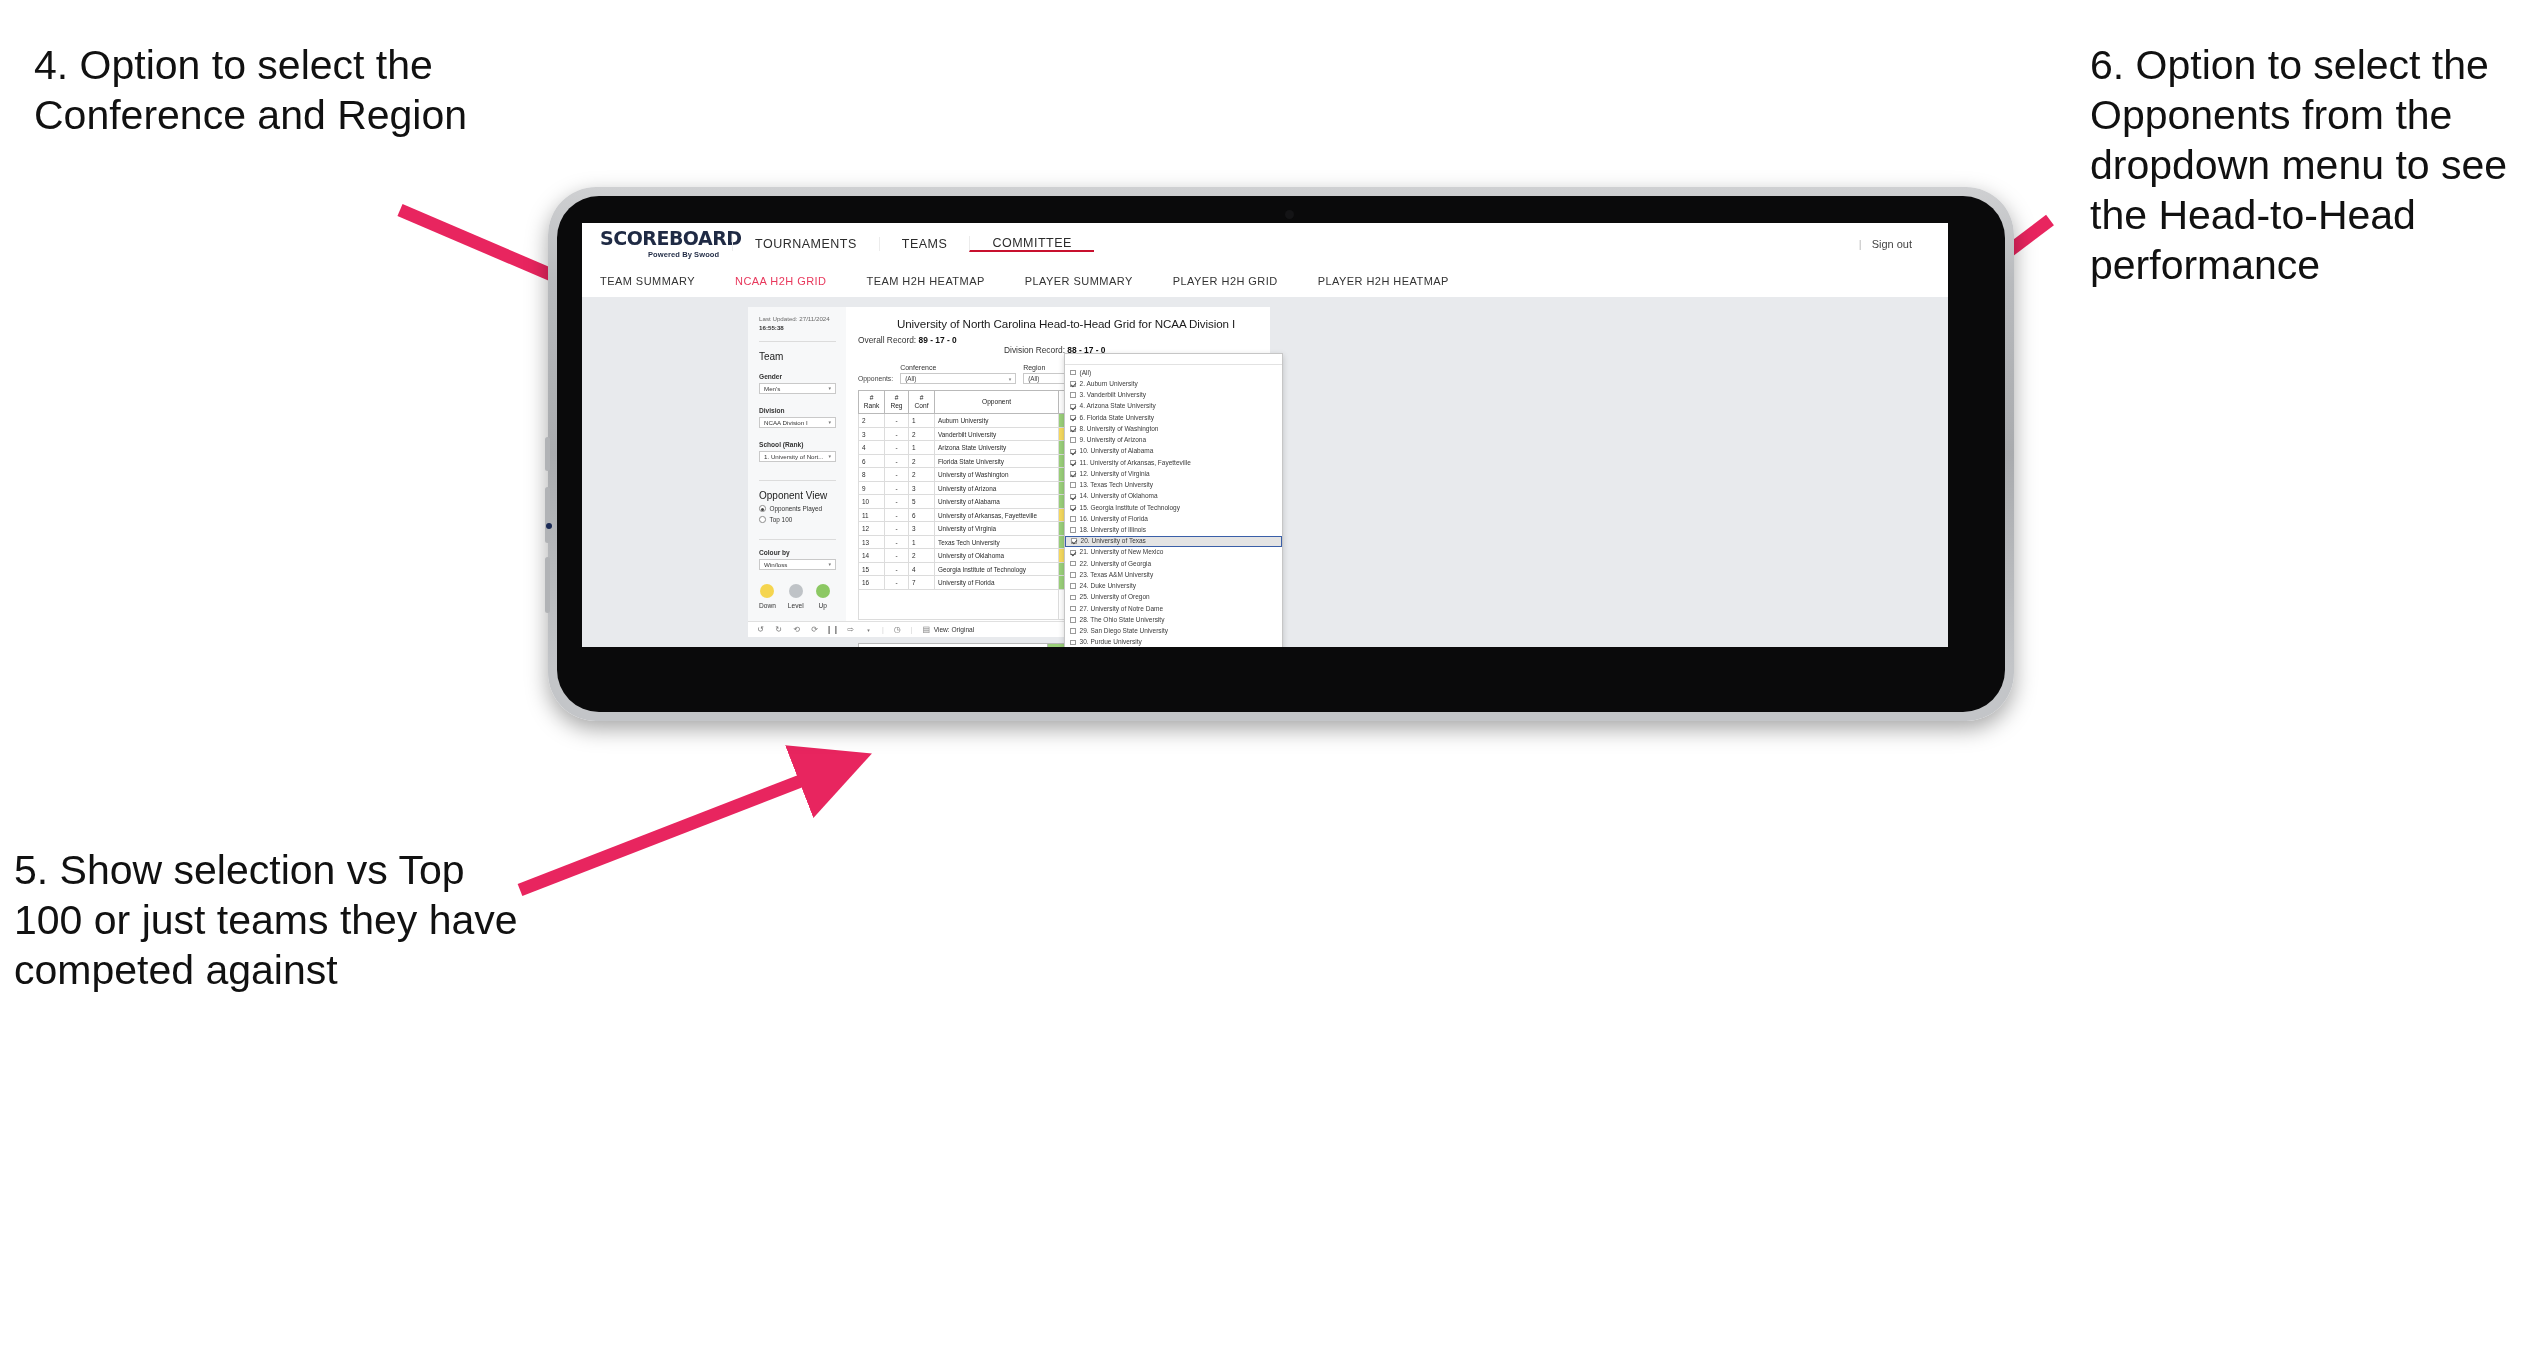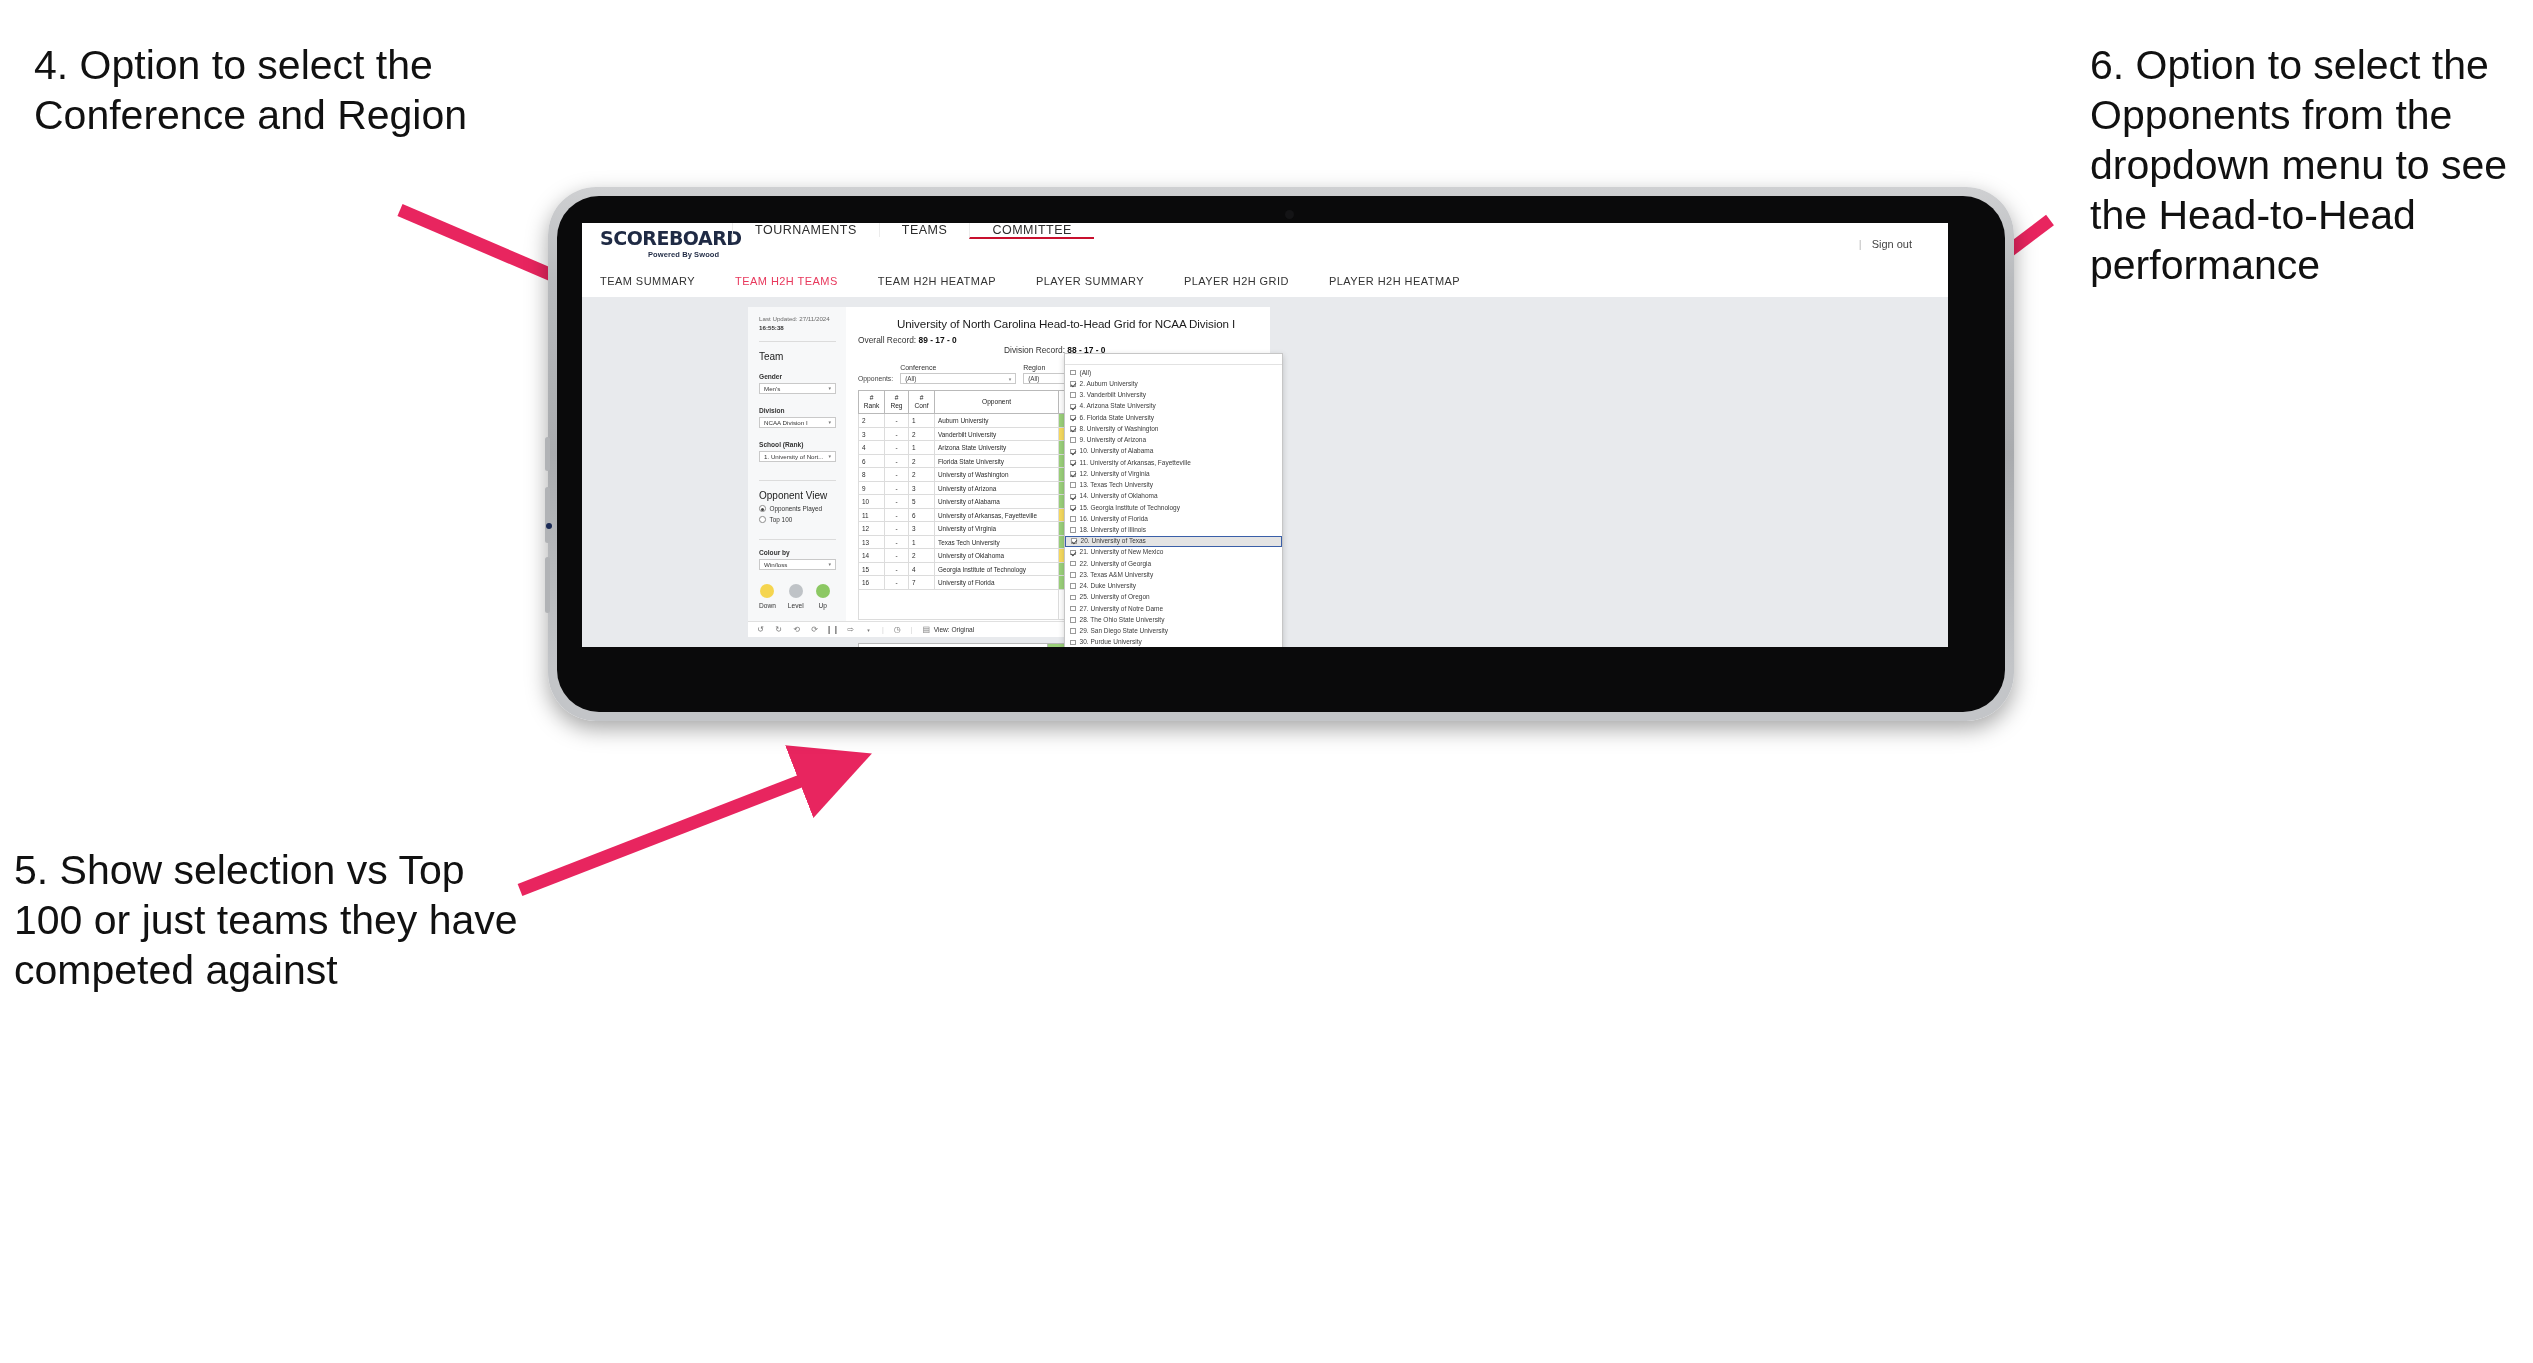--- a/index.html
+++ b/index.html
@@ -35,21 +35,21 @@
         background:#1a2a55;}
 
   
   .navbar{position:absolute;left:0;top:0;width:1366px;height:42px;background:#fff;
           display:flex;align-items:stretch;border-bottom:1px solid #e4e4e4;}
   .brand{width:150px;display:flex;flex-direction:column;justify-content:center;
          padding-left:18px;box-sizing:border-box;}
   .brand-main{font-family:"DejaVu Sans",sans-serif;font-weight:700;font-size:19px;
               letter-spacing:-0.5px;color:#1f2a44;line-height:1;}
   .brand-sub{font-size:7.5px;font-weight:700;color:#1f2a44;margin-top:2px;letter-spacing:.1px;padding-left:48px;}
-  .navitems{display:flex;align-items:flex-start;}
+  .navitems{display:flex;align-items:center;}
   .navitem{display:flex;align-items:center;padding:0 22px;font-size:12.5px;
            letter-spacing:.5px;color:#2c2c2c;border-left:1px solid #ececec;}
   .navitem.active{border-bottom:2.5px solid #c8102e;}
   .nav-right{margin-left:auto;display:flex;align-items:center;
              padding-right:36px;font-size:11px;color:#444;gap:10px;}
   .nav-sep{color:#bbb;}
 
   .subnav{position:absolute;left:0;top:42px;width:1366px;height:32px;background:#fff;
           display:flex;align-items:center;border-bottom:1px solid #dcdcdc;}
   .subitem{font-size:11px;letter-spacing:.45px;color:#333;padding:0 20px;}
@@ -180,21 +180,21 @@
             <div class="navitem active">COMMITTEE</div>
           </div>
           <div class="nav-right">
             <span class="nav-sep">|</span>
             <span>Sign out</span>
           </div>
         </div>
 
         <div class="subnav">
           <div class="subitem">TEAM SUMMARY</div>
-          <div class="subitem active">TEAM H2H TEAMS</div>
+          <div class="subitem active">NCAA H2H GRID</div>
           <div class="subitem">TEAM H2H HEATMAP</div>
           <div class="subitem">PLAYER SUMMARY</div>
           <div class="subitem">PLAYER H2H GRID</div>
           <div class="subitem">PLAYER H2H HEATMAP</div>
         </div>
 
         <div class="canvas">
           <div class="dash">
 
             <div class="leftpane">

